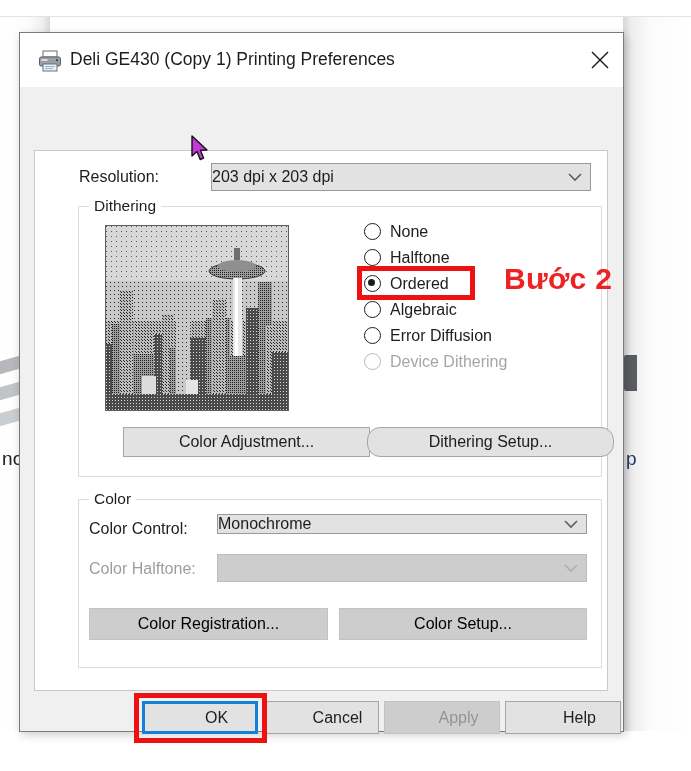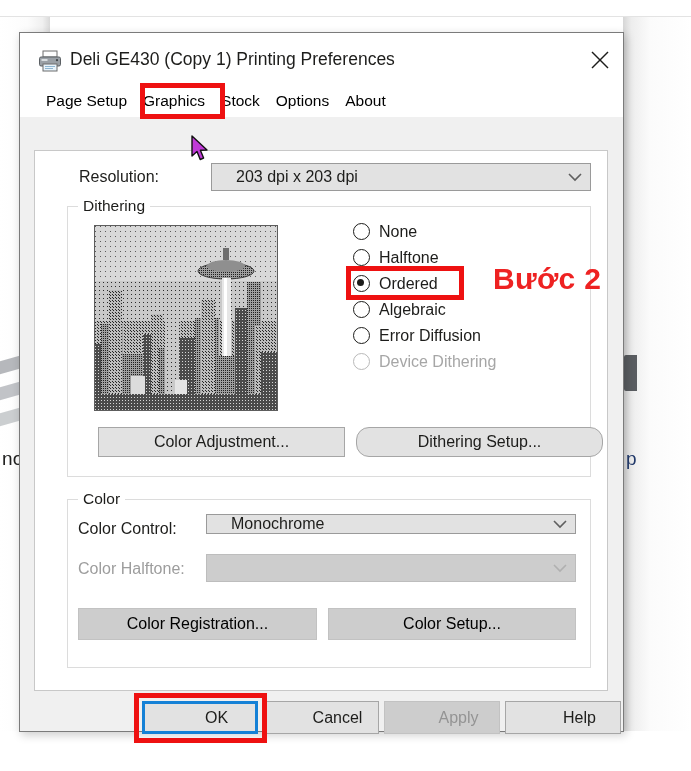--- a/index.html
+++ b/index.html
@@ -172,21 +172,21 @@
     position: absolute;
     background: #e2e2e2;
     border: 1px solid #9a9a9a;
     box-sizing: border-box;
     display: flex;
     align-items: center;
   }
   .combo .combo-value {
     font-size: 16px;
     color: #1d1d1b;
-    padding-left: 24px;
+    padding-left: 0;
     flex: 1;
     white-space: nowrap;
     overflow: hidden;
   }
   .combo .combo-arrow {
     width: 30px;
     display: flex;
     align-items: center;
     justify-content: center;
   }
@@ -195,20 +195,21 @@
   #resolution-combo {
     left: 176px; top: 0;
     width: 380px; height: 28px;
   }
 
   
   .groupbox {
     position: absolute;
     border: 1px solid #dcdcdc;
     box-sizing: border-box;
+    margin-left: 11px;
   }
   .groupbox > .group-title {
     position: absolute;
     top: -10px; left: 10px;
     background: #ffffff;
     padding: 0 5px;
     font-size: 15.5px;
     color: #1d1d1b;
   }
   #dithering-group {
@@ -298,21 +299,21 @@
     align-items: center;
     justify-content: center;
     font-size: 16px;
     color: #1d1d1b;
   }
   .btn.disabled {
     background: #cdcdcd;
     border-color: #c2c2c2;
     color: #000000;
   }
-  #color-adjustment-btn { left: 30px; top: 220px; width: 247px; height: 30px; }
+  #color-adjustment-btn { left: 44px; top: 220px; width: 247px; height: 30px; }
   #dithering-setup-btn  { left: 288px; top: 220px; width: 247px; height: 30px; border-radius: 13px; }
 
   
   #color-control-label {
     position: absolute;
     left: 10px; top: 20px;
     font-size: 16px;
     color: #1d1d1b;
   }
   #color-control-combo { left: 138px; top: 14px; width: 370px; height: 20px; }
@@ -395,28 +396,20 @@
     </svg>
     <div id="title-text">Deli GE430 (Copy 1) Printing Preferences</div>
     <div id="close-button">
       <svg width="22" height="22" viewBox="0 0 22 22">
         <line x1="3" y1="3" x2="19" y2="19" stroke="#1d1d1b" stroke-width="1.5"></line>
         <line x1="19" y1="3" x2="3" y2="19" stroke="#1d1d1b" stroke-width="1.5"></line>
       </svg>
     </div>
   </div>
 
-  <div id="tab-strip">
-    <div class="tab">Page Setup</div>
-    <div class="tab">Graphics</div>
-    <div class="tab">Stock</div>
-    <div class="tab">Options</div>
-    <div class="tab">About</div>
-    <div id="tab-highlight"></div>
-  </div>
 
   <svg id="cursor" viewBox="0 0 22 30">
     <path d="M2,1 L2,21 L7,16.5 L10.2,24.5 L13.6,23.1 L10.4,15.3 L17,15 Z" fill="#c03ad8" stroke="#111111" stroke-width="1.4" stroke-linejoin="round"></path>
   </svg>
 
   <div id="dialog-body">
 
     <div id="resolution-row">
       <div id="resolution-label">Resolution:</div>
       <div class="combo" id="resolution-combo">

